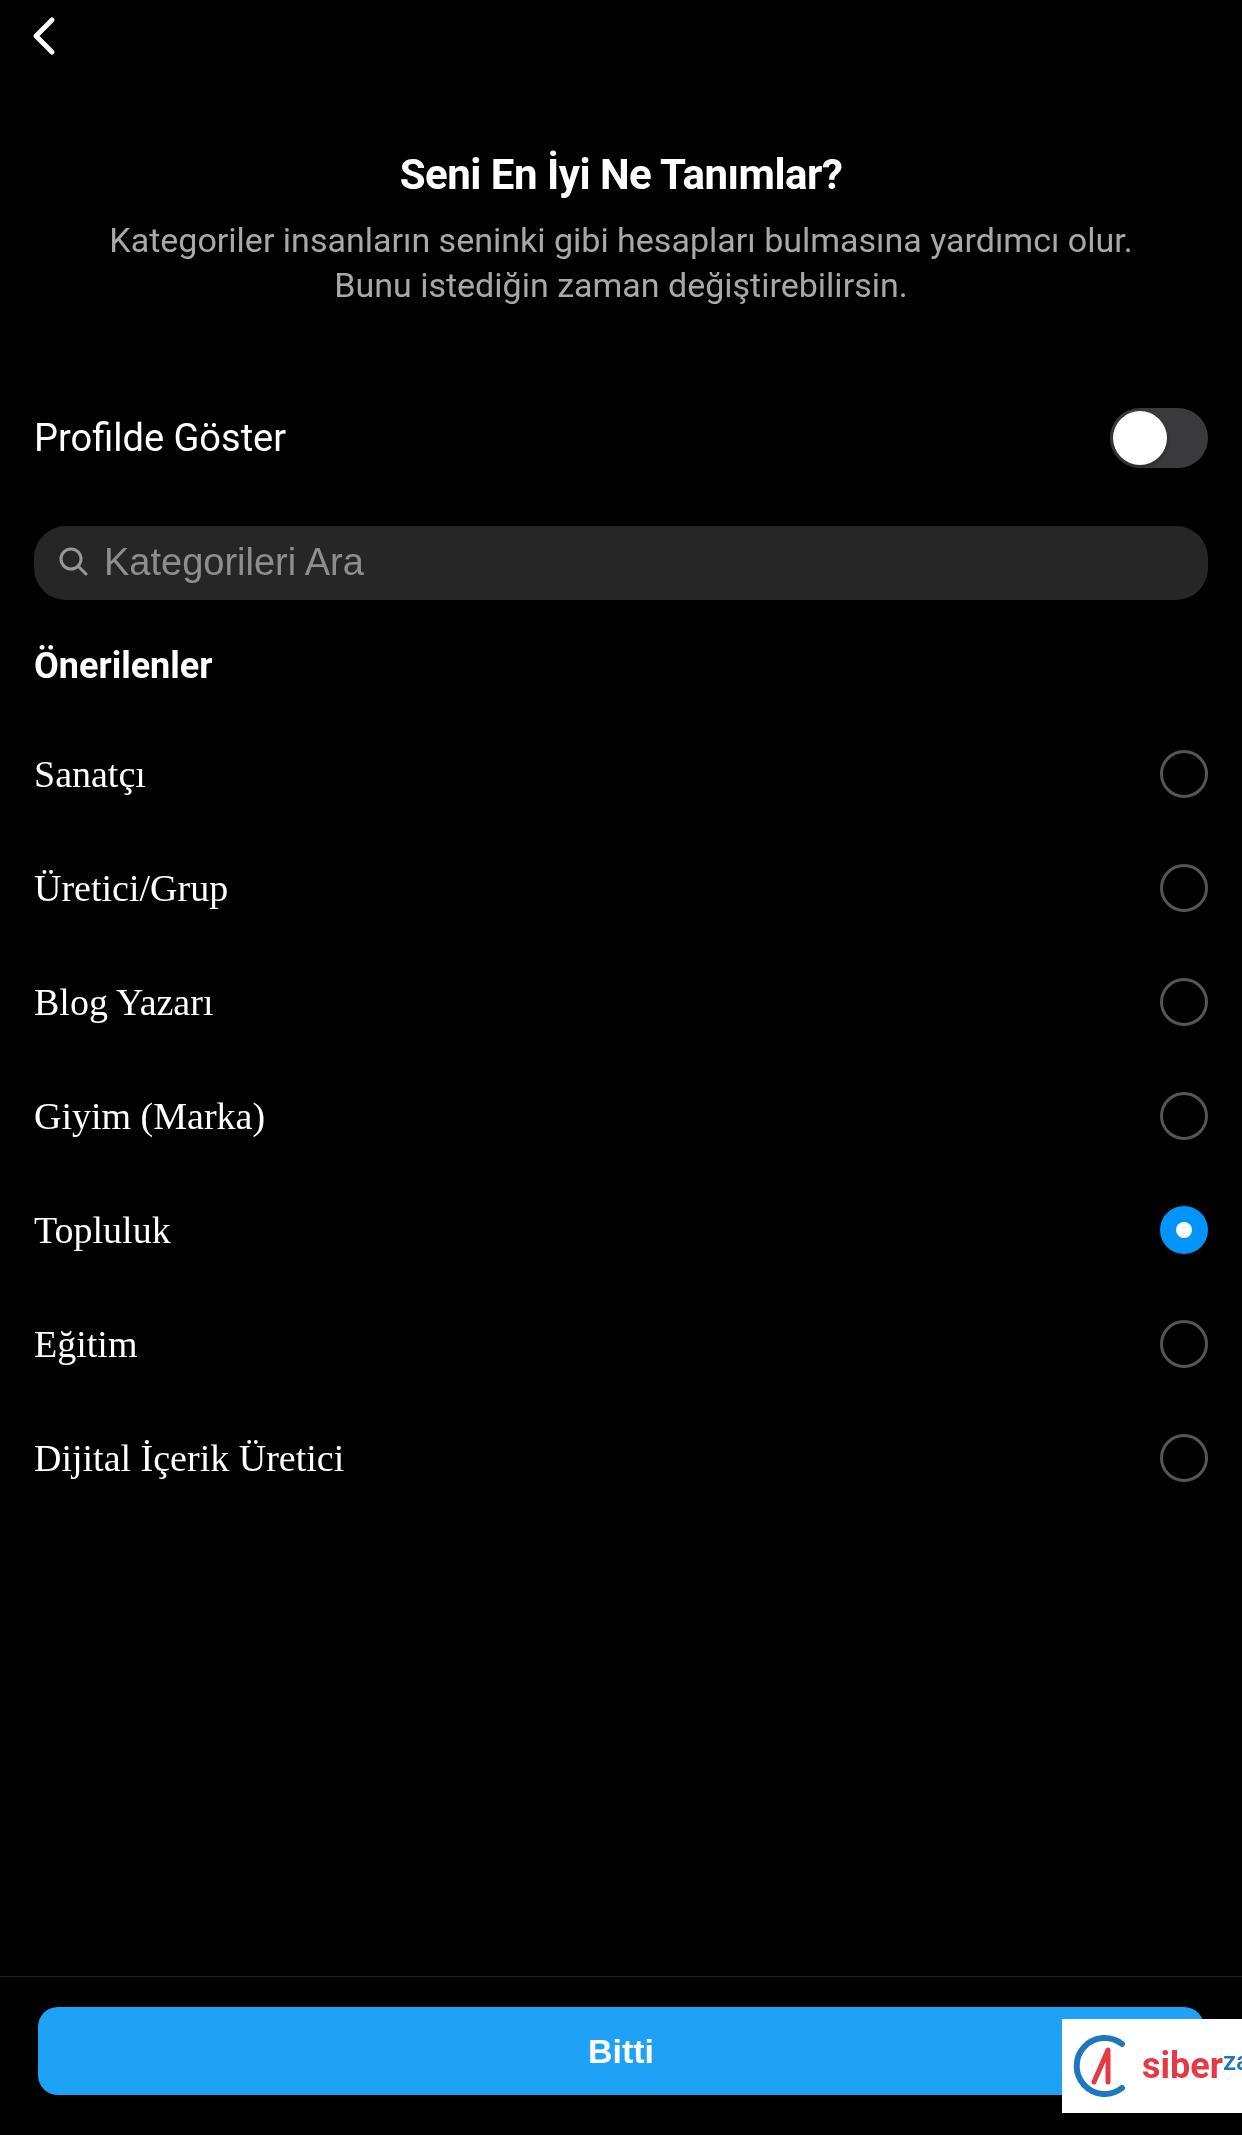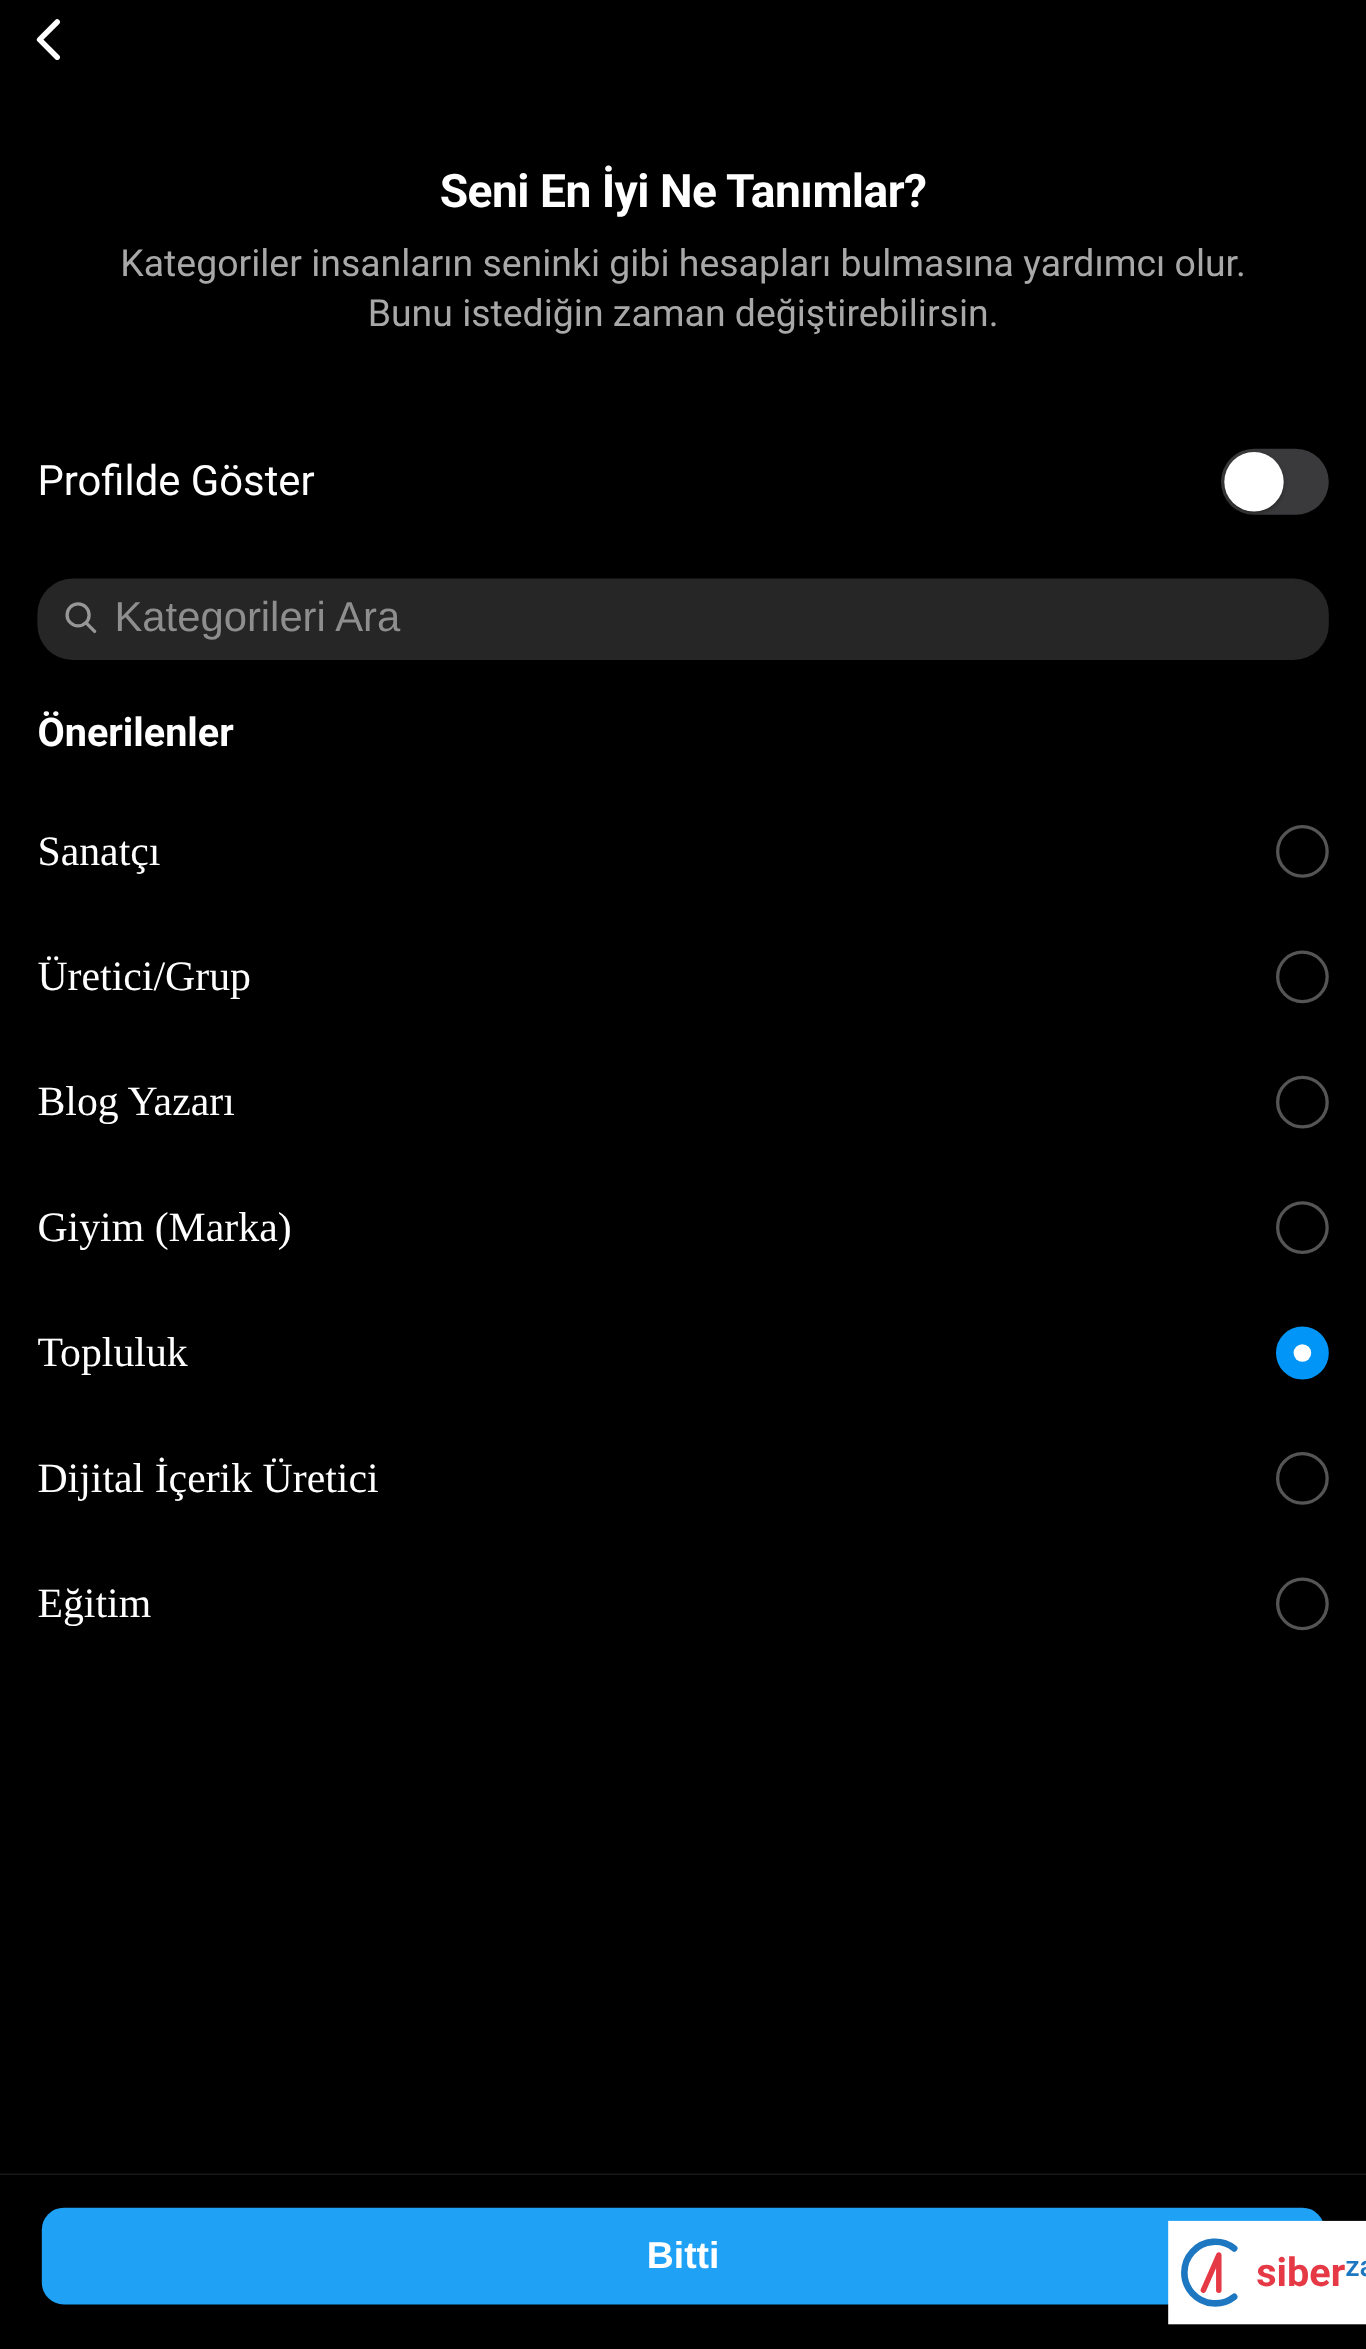--- a/index.html
+++ b/index.html
@@ -248,25 +248,25 @@
     </div>
     <div class="category-item">
       <span class="category-label">Giyim (Marka)</span>
       <span class="radio"></span>
     </div>
     <div class="category-item">
       <span class="category-label">Topluluk</span>
       <span class="radio selected"></span>
     </div>
     <div class="category-item">
+      <span class="category-label">Eğitim</span>
+      <span class="radio"></span>
+    </div>
+    <div class="category-item">
       <span class="category-label">Dijital İçerik Üretici</span>
-      <span class="radio"></span>
-    </div>
-    <div class="category-item">
-      <span class="category-label">Eğitim</span>
       <span class="radio"></span>
     </div>
   </div>
 </div>
 
 <div class="footer">
   <button class="done-button">Bitti</button>
 </div>
 
 <div class="watermark">

